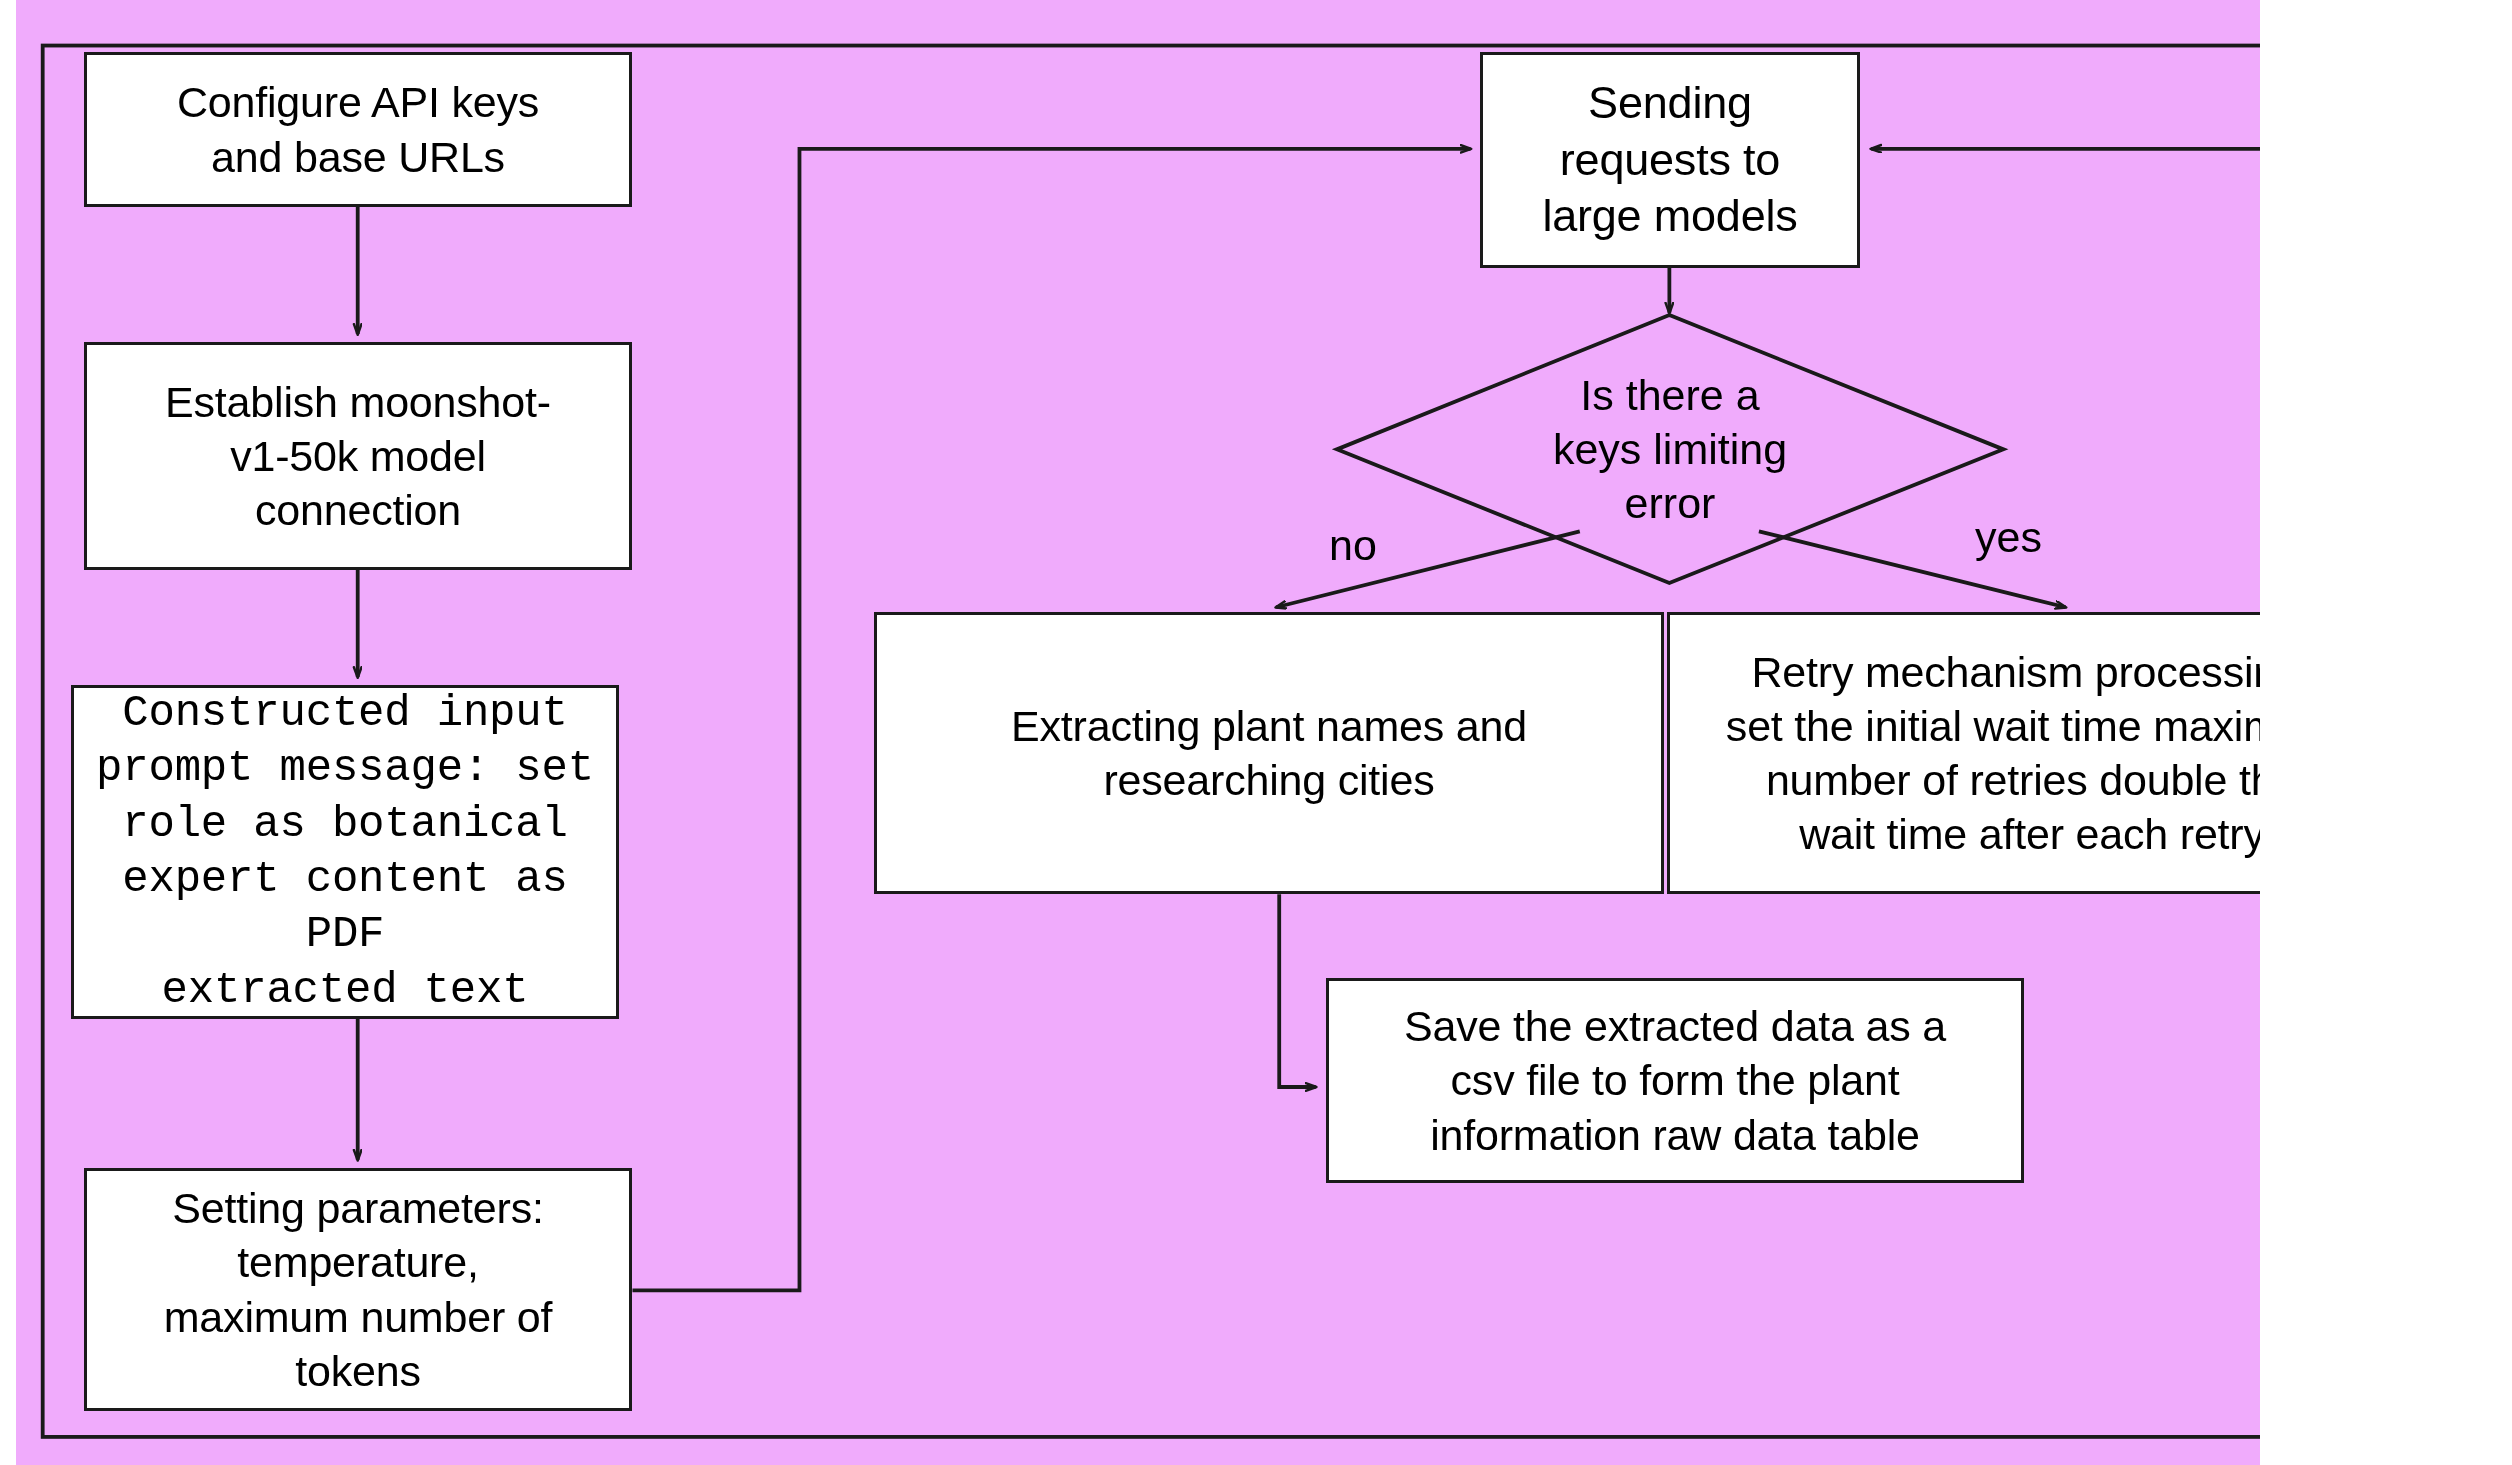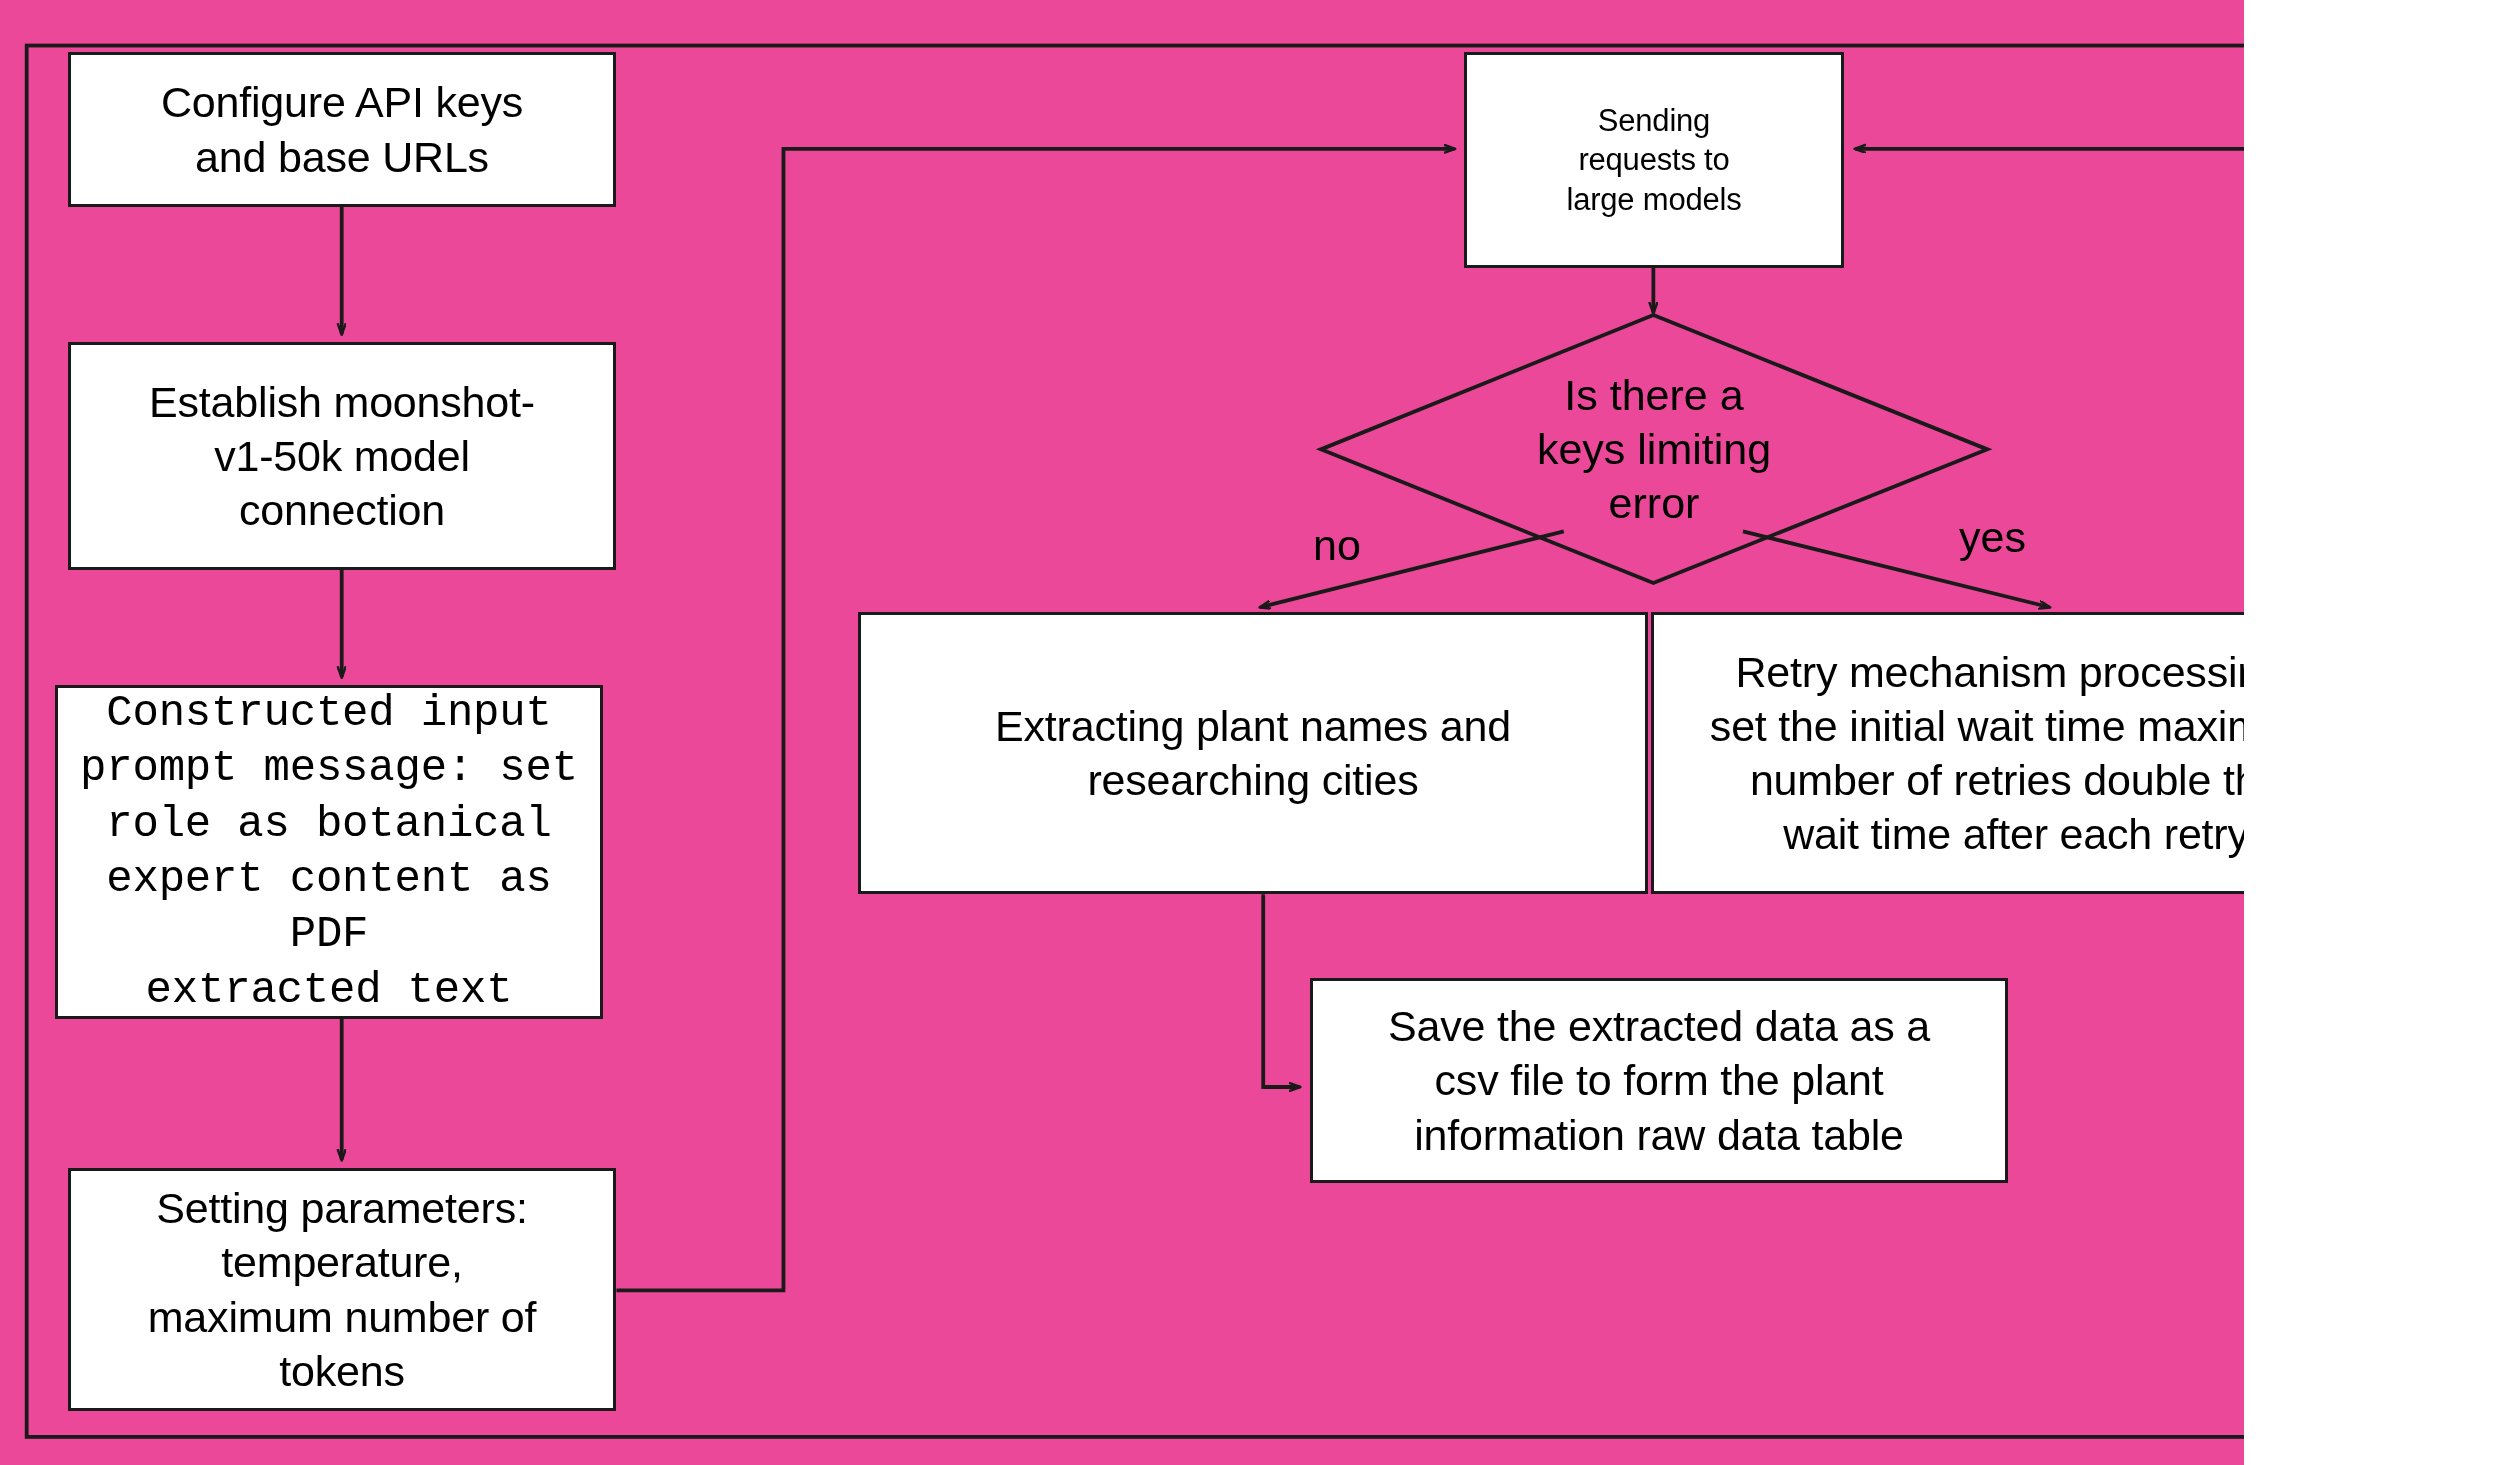--- a/index.html
+++ b/index.html
@@ -1,17 +1,17 @@
 <!DOCTYPE html>
 <html style="font-size:12px"><head>
 <meta charset="utf-8">
 <style>
   html,body{margin:0;padding:0;background:#ffffff;}
   body{font-family:"Liberation Sans", sans-serif;}
-  #stage{position:relative;width:2244px;height:1465px;background:#ec4899;overflow:hidden;}
+  #stage{position:relative;width:2244px;height:1465px;background:#f0abfc;overflow:hidden;margin-left:16px;}
   #flow{position:absolute;left:0;top:0;width:2512px;height:1465px;}
   .node{position:absolute;box-sizing:border-box;background:#ffffff;border:3px solid #1a1a1a;
         display:flex;align-items:center;justify-content:center;text-align:center;
         color:#000000;line-height:1.26;letter-spacing:-0.2px;}
   .node span{display:block;padding:0 7.6px;}
   .lbl{position:absolute;color:#000000;white-space:nowrap;line-height:1;}
   .dlabel{position:absolute;text-align:center;color:#000000;line-height:1.26;
           white-space:pre-line;transform:translate(-50%,-50%);}
 </style>
 </head>
@@ -71,21 +71,21 @@
 extracted text</span>
   </div>
 
   <div class="node" style="left:68px;top:1168px;width:548px;height:243px;font-size:43px;">
     <span style="white-space:pre-line;">Setting parameters:
 temperature,
 maximum number of
 tokens</span>
   </div>
 
-  <div class="node" style="left:1464px;top:52px;width:380px;height:216px;font-size:31px;">
+  <div class="node" style="left:1464px;top:52px;width:380px;height:216px;font-size:45px;">
     <span style="white-space:pre-line;">Sending
 requests to
 large models</span>
   </div>
 
   <div class="dlabel" style="left:1654px;top:449px;font-size:43px;">Is there a
 keys limiting
 error</div>
 
   <div class="node" style="left:1651px;top:612px;width:730px;height:282px;font-size:43px;">

